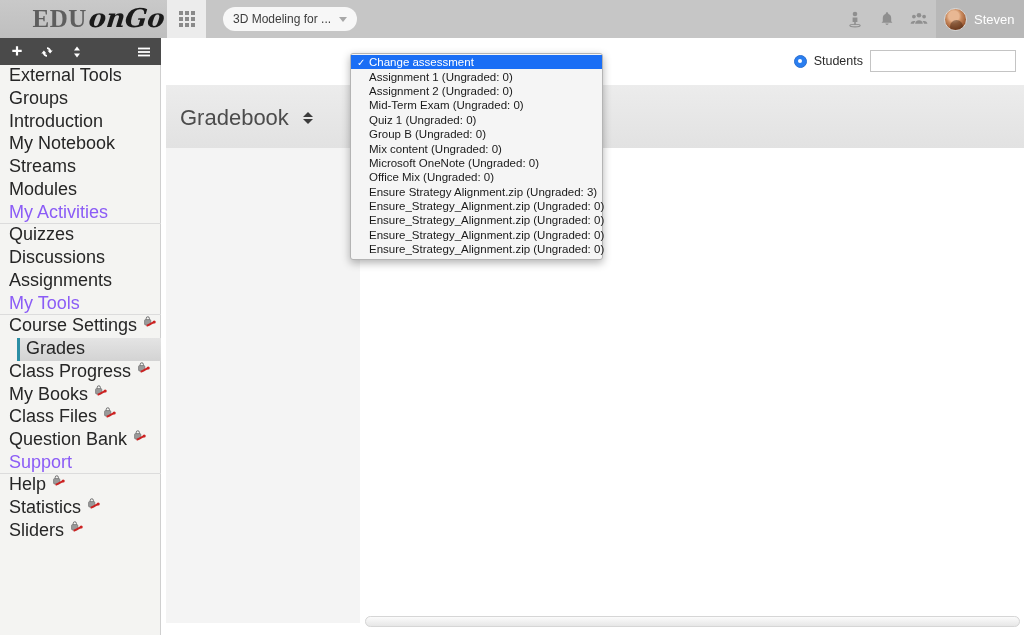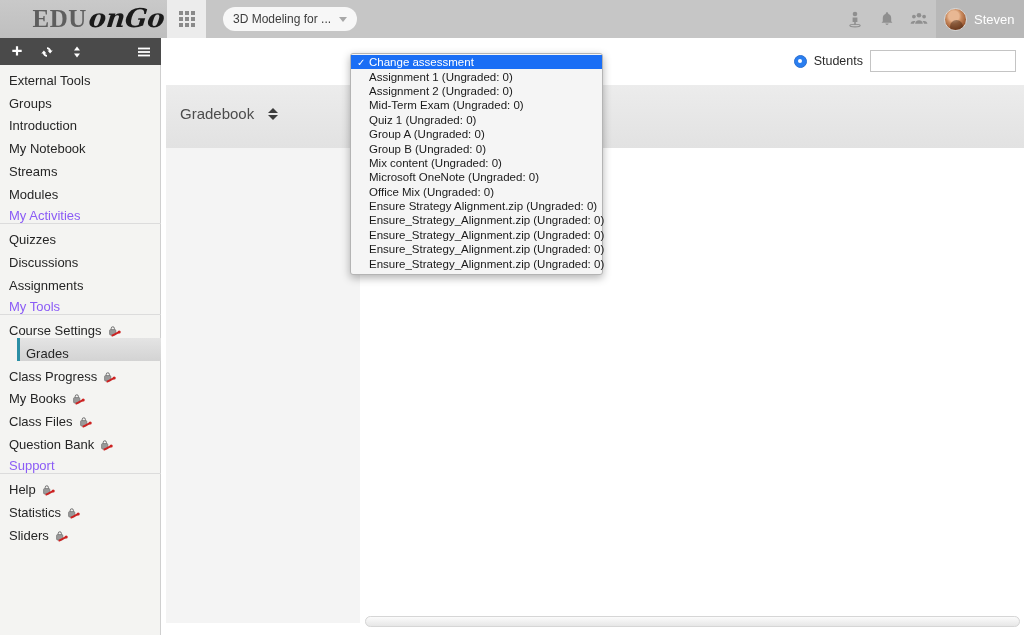--- a/index.html
+++ b/index.html
@@ -125,23 +125,23 @@
   .stool { width: 14px; height: 14px; display: block; cursor: pointer; }
   .stool svg { display: block; }
   .stool-spacer { flex: 1; }
 
   .nav-list {
     position: absolute; left: 0; top: 65px;
     width: 161px;
   }
   .nav-item {
     height: 22.8px;
-    display: flex; align-items: flex-end;
+    display: flex; align-items: flex-start;
     padding-left: 9px;
-    font-size: 13px;
+    font-size: 18px;
     color: #262626;
     cursor: pointer;
     white-space: nowrap;
   }
   .nav-item.section {
     color: #8b5cf6;
     border-bottom: 1px solid #dcdcdc;
     cursor: default;
     height: 22.5px;
   }
@@ -165,21 +165,21 @@
     width: 863px; height: 597px;
     background: #ffffff;
   }
   .gb-headerband {
     position: absolute; left: 5px; top: 47px;
     width: 858px; height: 63px;
     background: linear-gradient(#ececec, #e2e2e2);
   }
   .gb-title {
     position: absolute; left: 19px; top: 67px;
-    font-size: 15px;
+    font-size: 22px;
     color: #4c4c4c;
     display: flex; align-items: center; gap: 14px;
     cursor: pointer;
     justify-content: flex-end;
   }
   .sortarrows { display: flex; flex-direction: column; gap: 2px; }
   .sortarrows .up {
     width:0;height:0;border-left:5px solid transparent;border-right:5px solid transparent;
     border-bottom:5px solid #3c3c3c;
   }
@@ -532,41 +532,37 @@
     <div class="dd-item">
       <span class="dd-check">✓</span>
       <span>Mid-Term Exam (Ungraded: 0)</span>
     </div>
     <div class="dd-item">
       <span class="dd-check">✓</span>
       <span>Quiz 1 (Ungraded: 0)</span>
     </div>
     <div class="dd-item">
       <span class="dd-check">✓</span>
-      <span>Group A (Ungraded: 0)</span>
-    </div>
-    <div class="dd-item">
-      <span class="dd-check">✓</span>
       <span>Group B (Ungraded: 0)</span>
     </div>
     <div class="dd-item">
       <span class="dd-check">✓</span>
       <span>Mix content (Ungraded: 0)</span>
     </div>
     <div class="dd-item">
       <span class="dd-check">✓</span>
       <span>Microsoft OneNote (Ungraded: 0)</span>
     </div>
     <div class="dd-item">
       <span class="dd-check">✓</span>
       <span>Office Mix (Ungraded: 0)</span>
     </div>
     <div class="dd-item">
       <span class="dd-check">✓</span>
-      <span>Ensure Strategy Alignment.zip (Ungraded: 0)</span>
+      <span>Ensure Strategy Alignment.zip (Ungraded: 3)</span>
     </div>
     <div class="dd-item">
       <span class="dd-check">✓</span>
       <span>Ensure_Strategy_Alignment.zip (Ungraded: 0)</span>
     </div>
     <div class="dd-item">
       <span class="dd-check">✓</span>
       <span>Ensure_Strategy_Alignment.zip (Ungraded: 0)</span>
     </div>
     <div class="dd-item">

